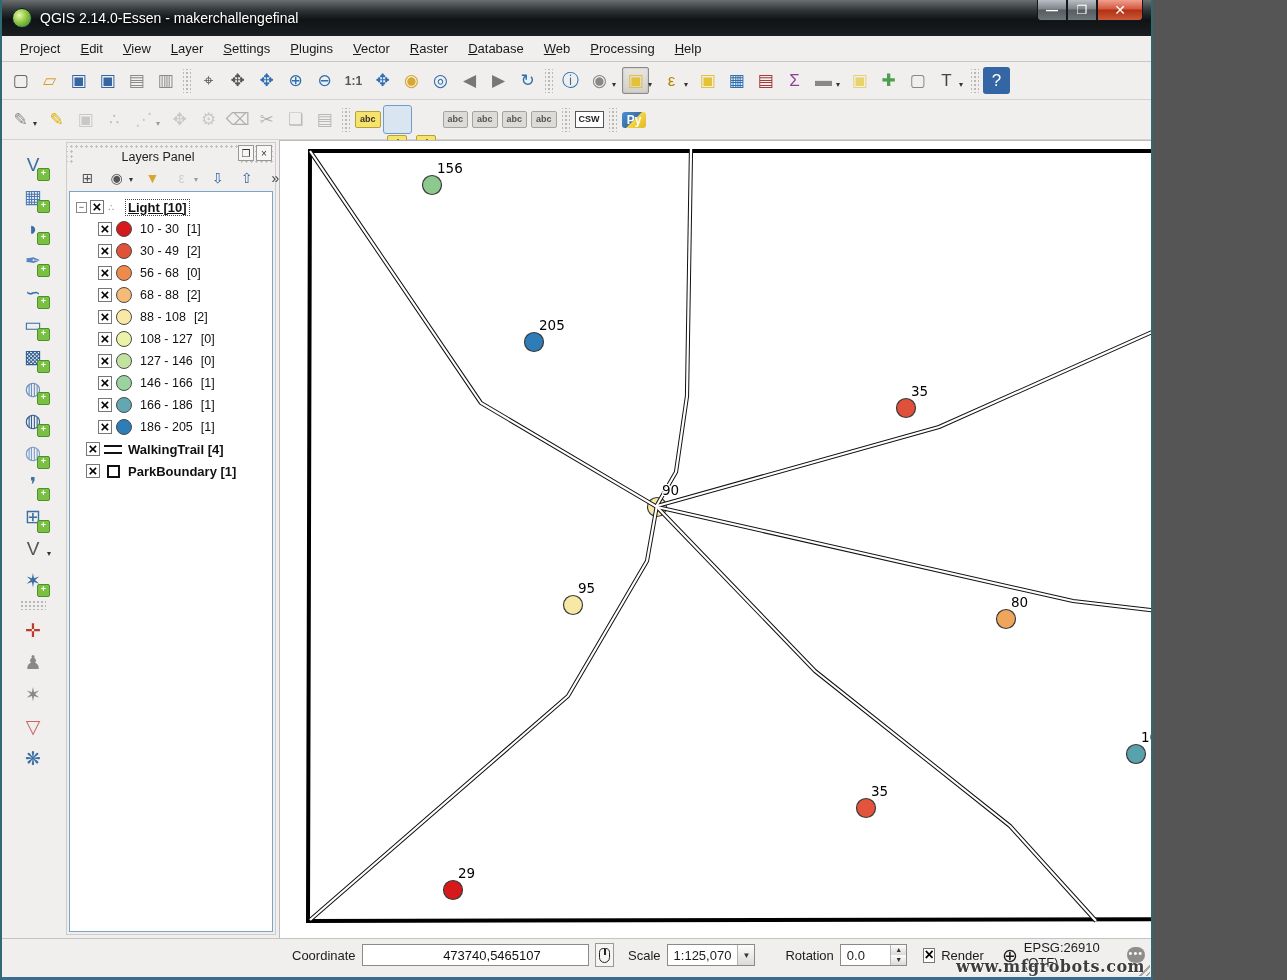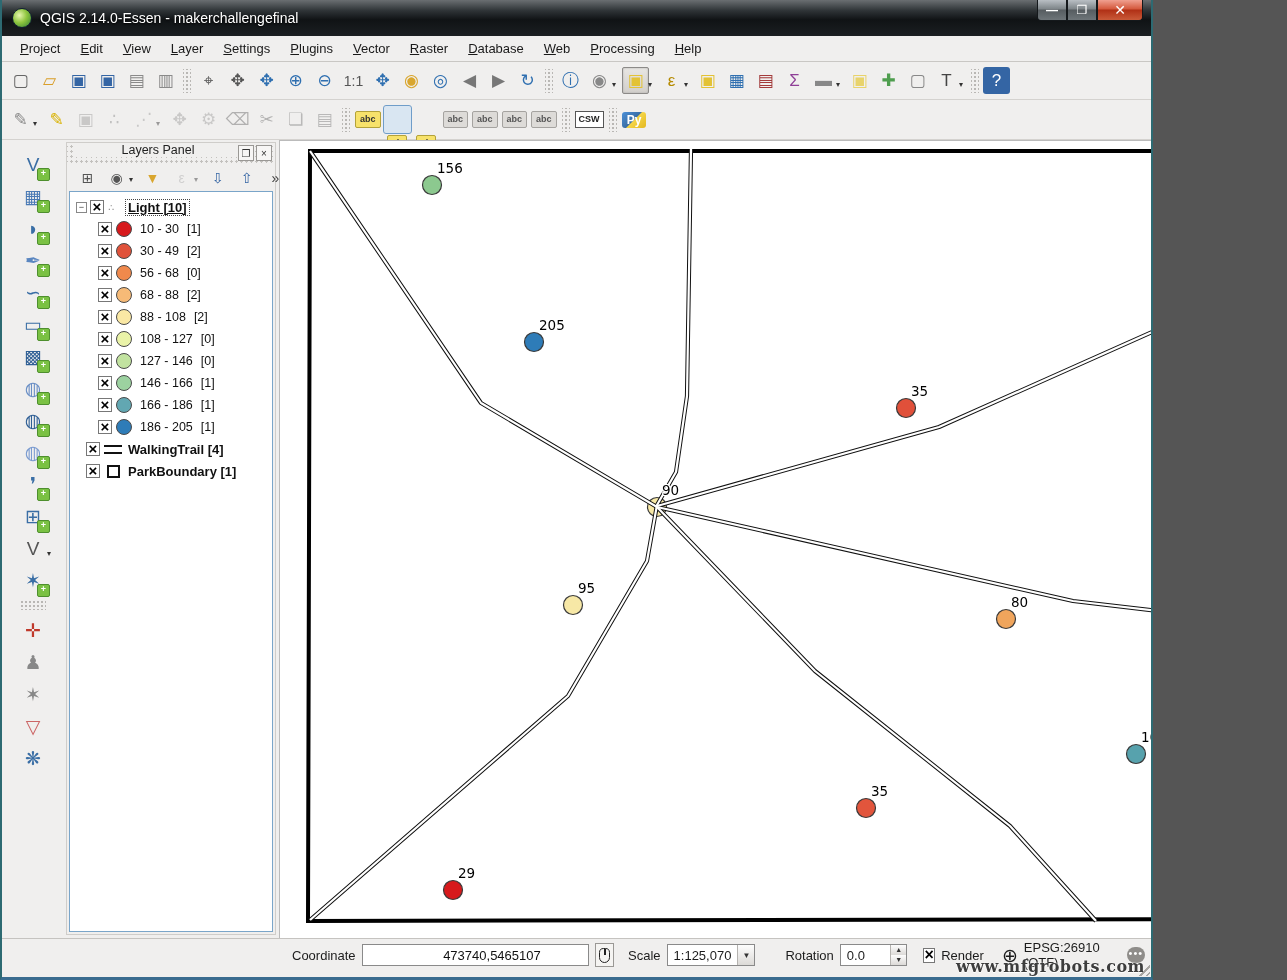--- a/index.html
+++ b/index.html
@@ -31,21 +31,21 @@
 
   
   .toolbar { position:absolute; left:0; width:100%; background:#f0efee; display:flex; align-items:center;
     border-bottom:1px solid #d4d2cf; padding-left:4px; }
   #toolbar1 { top:62px; height:38px; }
   #toolbar2 { top:100px; height:40px; }
   .tsep { width:8px; height:24px; margin:0 3px;
     background-image:radial-gradient(circle,#b9b7b4 1px,transparent 1.2px); background-size:4px 4px; background-position:center; }
   .tbtn { position:relative; min-width:27px; height:27px; margin:0 1px; display:flex; align-items:center;
     justify-content:center; border:1px solid transparent; border-radius:2px; font-size:17px; line-height:1; cursor:default; }
-  .tbtn.small { font-size:14px; font-weight:normal; }
+  .tbtn.small { font-size:12px; font-weight:bold; }
   .tbtn.disabled { opacity:.45; }
   .tbtn.active { background:linear-gradient(#e8e6e3,#d2cfcb); border:1px solid #8c8a88; box-shadow:inset 0 0 2px #aaa; }
   .tbtn .dd { position:absolute; right:-4px; bottom:4px; font-size:8px; color:#333; }
   .tbtn.wide-dd { margin-right:8px; }
   .has-plus::after { content:"+"; position:absolute; right:-3px; bottom:-3px; width:11px; height:11px;
     background:#7ac143; border:1px solid #4e8f2e; border-radius:2px; color:#fff; font-size:9px; line-height:9px;
     text-align:center; font-weight:bold; }
   .lab { font-size:9px; font-weight:bold; padding:3px 4px; border-radius:2px; letter-spacing:0; }
   .lab-yellow { background:#f7e26b; border:1px solid #b3a23a; color:#333; }
   .lab-gray { background:#dddbd8; border:1px solid #a5a3a0; color:#555; }
@@ -61,21 +61,21 @@
   
   #left-toolbar { position:absolute; left:0; top:140px; width:62px; bottom:39px; background:#f0efee;
     display:flex; flex-direction:column; align-items:center; padding-top:8px; }
   #left-toolbar .tbtn { width:30px; height:30px; font-size:19px; margin:1px 0; }
   #left-toolbar .vsep { height:10px; width:26px; margin:4px 0;
     background-image:radial-gradient(circle,#b9b7b4 1px,transparent 1.2px); background-size:4px 4px; }
 
   
   #layers-panel { position:absolute; left:64px; top:142px; width:210px; bottom:42px; background:#f0efee;
     border:1px solid #cfcdca; display:flex; flex-direction:column; }
-  #panel-header { height:21px; display:flex; align-items:flex-start; position:relative;
+  #panel-header { height:21px; display:flex; align-items:flex-end; position:relative;
     background-image:radial-gradient(circle,#c3c1be 1px,transparent 1.2px); background-size:5px 5px; background-position:2px 6px; }
   #panel-title { flex:1; text-align:center; font-size:12.5px; color:#222; background:#f0efee; margin:0 34px 0 8px; }
   .panel-hbtn { position:absolute; top:2px; width:16px; height:16px; border:1px solid #9a9895; background:#f7f6f5;
     display:flex; align-items:center; justify-content:center; font-size:10px; color:#333; }
   #panel-float { right:21px; }
   #panel-close { right:3px; }
   #panel-toolbar { height:27px; display:flex; align-items:center; padding-left:6px; }
   #panel-toolbar .tbtn { width:24px; height:22px; font-size:14px; }
   #panel-tree { flex:1; background:#fff; border:1px solid #7aa5c9; margin:0 2px 2px 2px; overflow:hidden;
     padding:4px 0 0 4px; font-size:13px; color:#111; }

